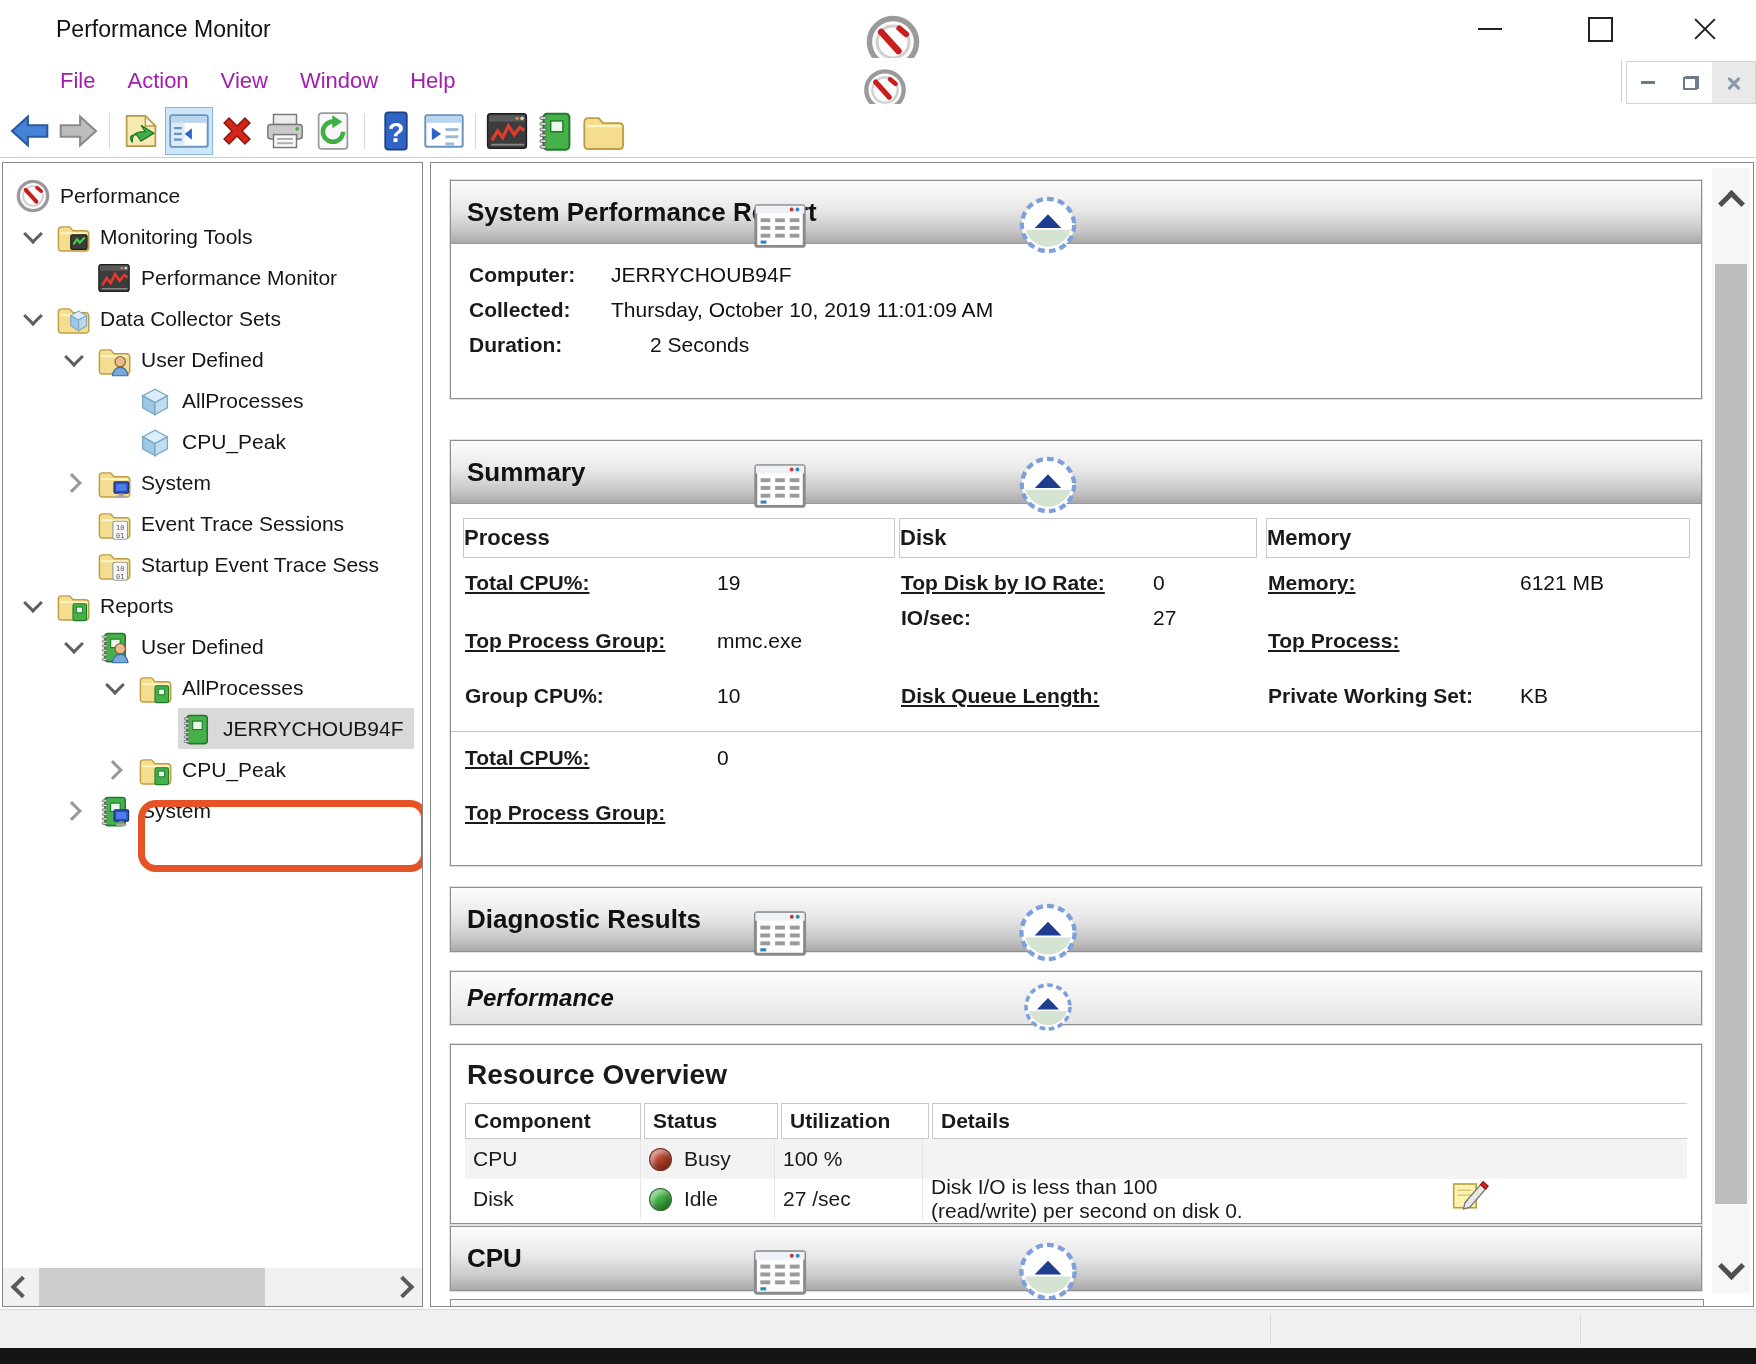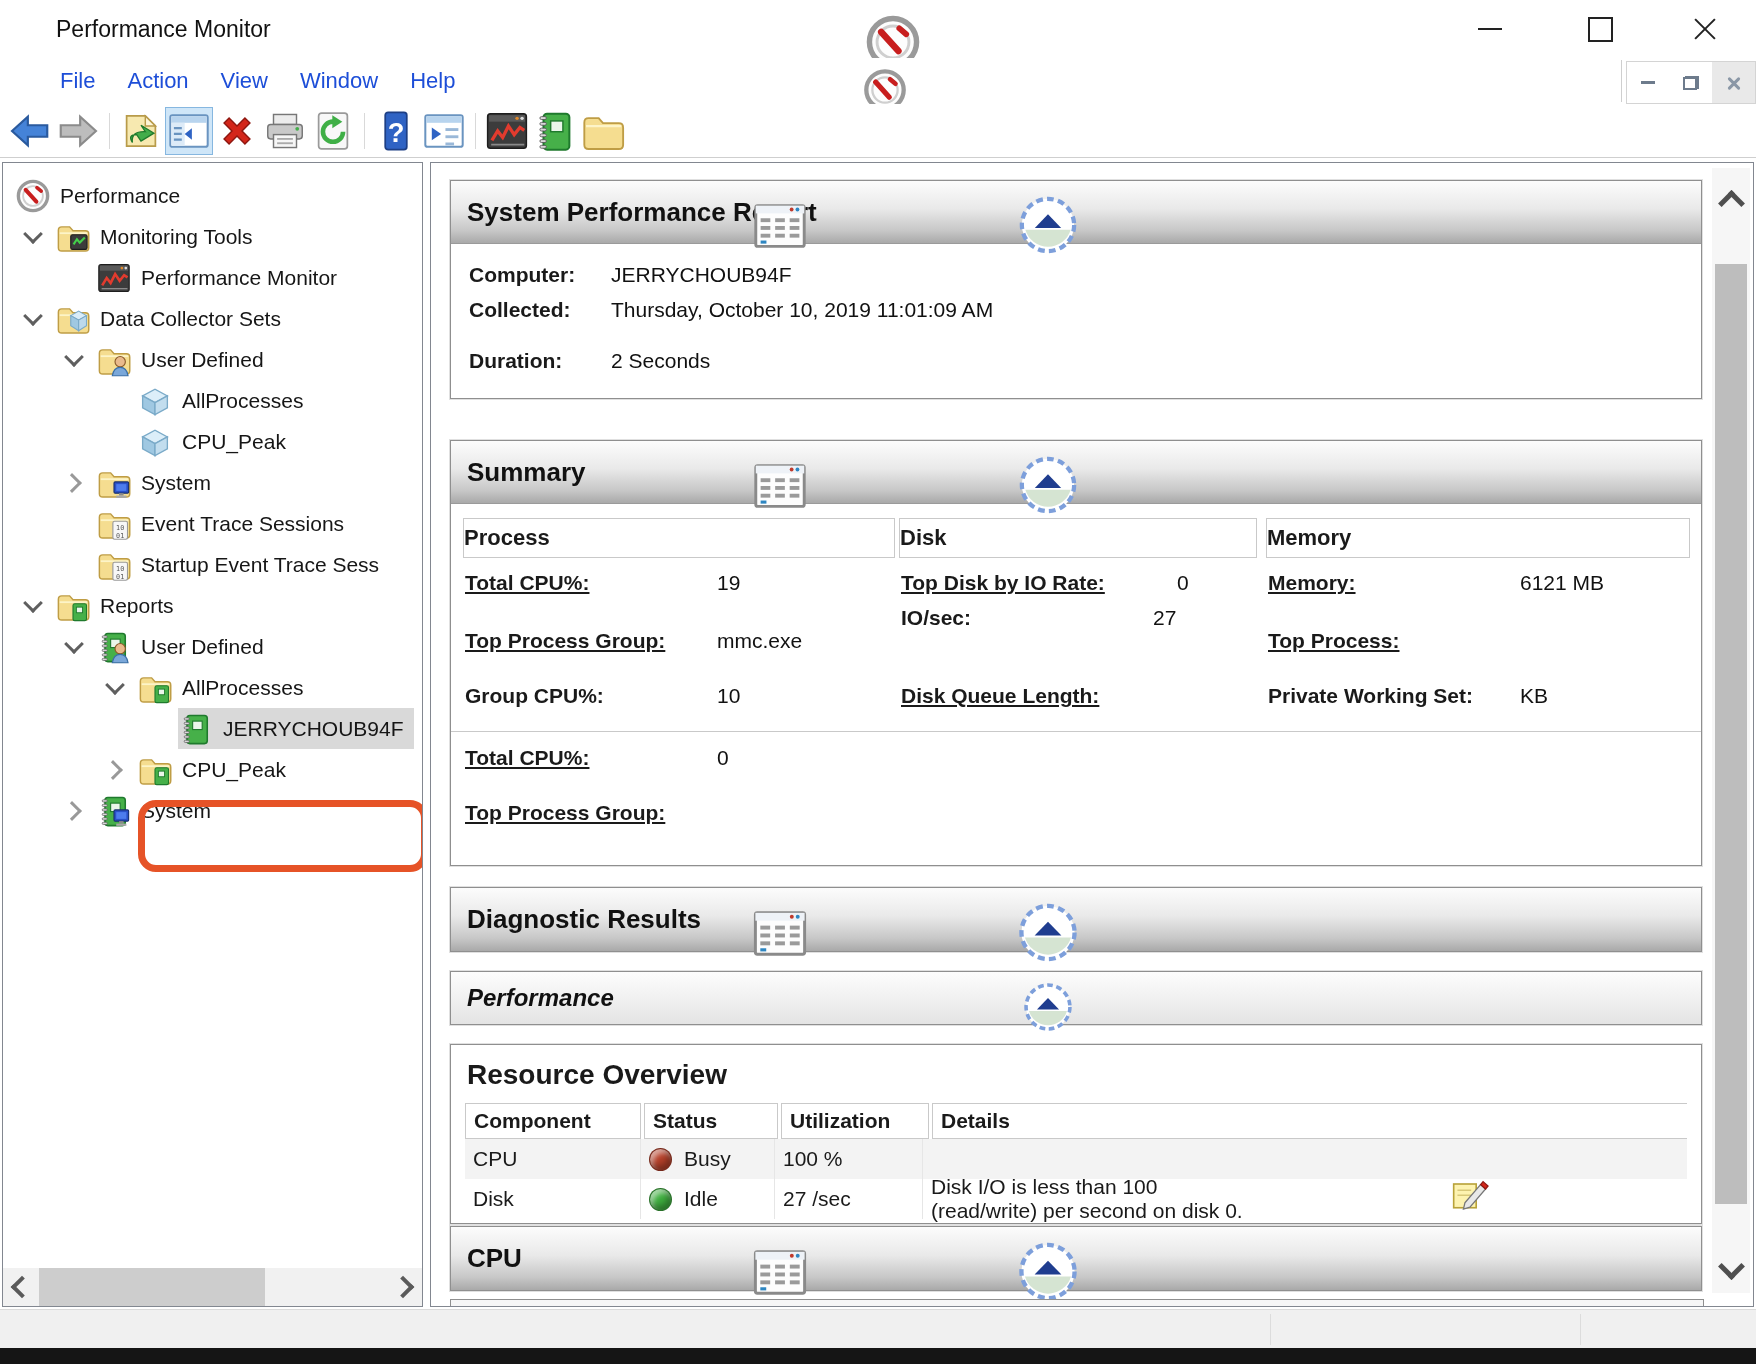--- a/index.html
+++ b/index.html
@@ -14,21 +14,21 @@
   .gl-min{width:24px;height:2px;background:#222;}
   .gl-max{width:21px;height:21px;border:2px solid #222;}
   .gl-x{position:relative;width:26px;height:26px;}
   .gl-x::before,.gl-x::after{content:"";position:absolute;left:-1px;top:12px;width:28px;height:2px;background:#222;}
   .gl-x::before{transform:rotate(45deg);}.gl-x::after{transform:rotate(-45deg);}
 
   
   .menubar{position:absolute;left:0;top:58px;width:1756px;height:46px;background:#fff;border-bottom:1px solid #d8d8d8;}
   .menubar .appicon{position:absolute;left:7px;top:9px;width:28px;height:28px;}
   .menus{position:absolute;left:44px;top:0;height:46px;display:flex;align-items:center;}
-  .menu-item{font-size:22px;padding:0 16px;color:#1d4ed8;}
+  .menu-item{font-size:22px;padding:0 16px;color:#a21caf;}
   .mdi-divider{position:absolute;left:1621px;top:2px;height:42px;width:1px;background:#cfcfcf;}
   .mdi-box{position:absolute;left:1626px;top:3px;width:128px;height:41px;border:1px solid #d4d4d4;display:flex;}
   .mdi-btn{flex:1;display:flex;align-items:center;justify-content:center;color:#6d7b8c;}
   .mdi-btn.closec{background:#e9e9e9;}
   .mdi-min{width:14px;height:3px;background:#6d7b8c;}
   .mdi-restore{position:relative;width:16px;height:14px;}
   .mdi-restore::before{content:"";position:absolute;right:0;top:0;width:10px;height:9px;border:2px solid #6d7b8c;}
   .mdi-restore::after{content:"";position:absolute;left:0;bottom:0;width:10px;height:9px;border:2px solid #6d7b8c;background:#fff;}
   .mdi-x{position:relative;width:14px;height:14px;}
   .mdi-x::before,.mdi-x::after{content:"";position:absolute;left:-1px;top:6px;width:16px;height:3px;background:#8a97a6;border-radius:2px;}
@@ -589,21 +589,21 @@
           </span>
       </div>
       <div class="fieldrow" style="top:82px;">
           <span class="flabel">Computer:</span>
           <span class="fvalue">JERRYCHOUB94F</span>
         </div>
       <div class="fieldrow" style="top:117px;">
           <span class="flabel">Collected:</span>
           <span class="fvalue">Thursday, October 10, 2019 11:01:09 AM</span>
         </div>
-      <div class="fieldrow" style="top:168px;">
+      <div class="fieldrow" style="top:152px;gap:39px;">
           <span class="flabel">Duration:</span>
           <span class="fvalue">2 Seconds</span>
         </div>
     </div>
 
     <div class="section" style="top:277px;height:426px;">
       <div class="sec-header">
         <span class="sec-title">Summary</span>
         <span class="hicon-table" style="display: inline-block; width: 100%; height: 100%;">
             <svg viewBox="0 0 32 32" xmlns="http://www.w3.org/2000/svg" style="width:100%;height:100%;display:block">
@@ -646,21 +646,21 @@
           <span class="val">mmc.exe</span>
         </div>
       <div class="sumrow" style="left:14px;top:243px;">
           <span class="lbl">Group CPU%:</span>
           <span class="val">10</span>
         </div>
 
       <div class="sumcol" style="left:448px;top:77px;width:358px;">
         <div class="colhead">Disk</div>
       </div>
-      <div class="sumrow" style="left:450px;top:130px;gap:24px;">
+      <div class="sumrow" style="left:450px;top:130px;">
           <span class="lbl link">Top Disk by IO Rate:</span>
           <span class="val">0</span>
         </div>
       <div class="sumrow" style="left:450px;top:165px;">
           <span class="lbl">IO/sec:</span>
           <span class="val">27</span>
         </div>
       <div class="sumrow" style="left:450px;top:243px;">
           <span class="lbl link">Disk Queue Length:</span>
           <span class="val"></span>

